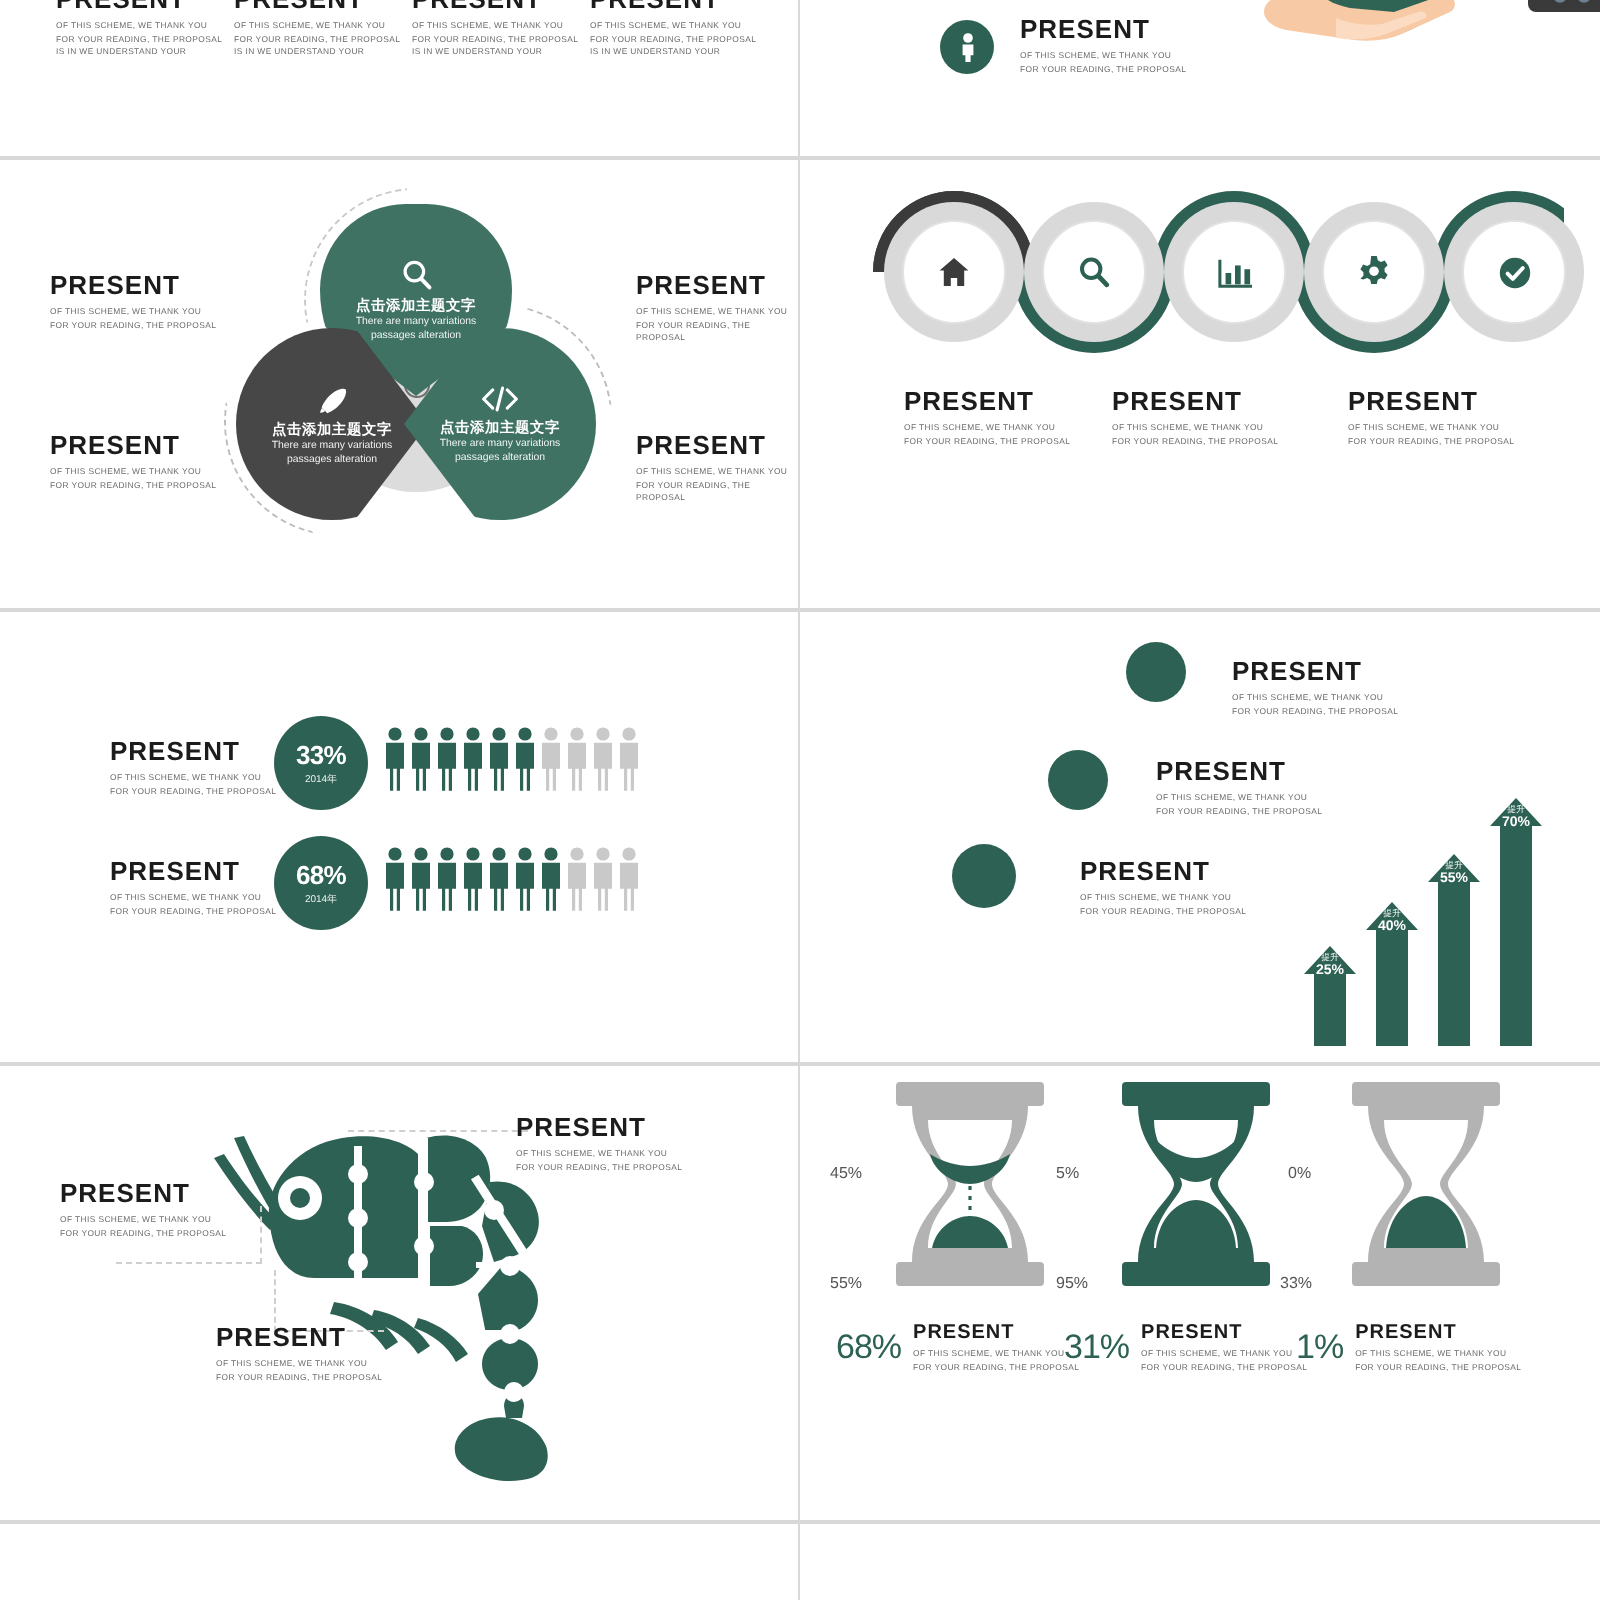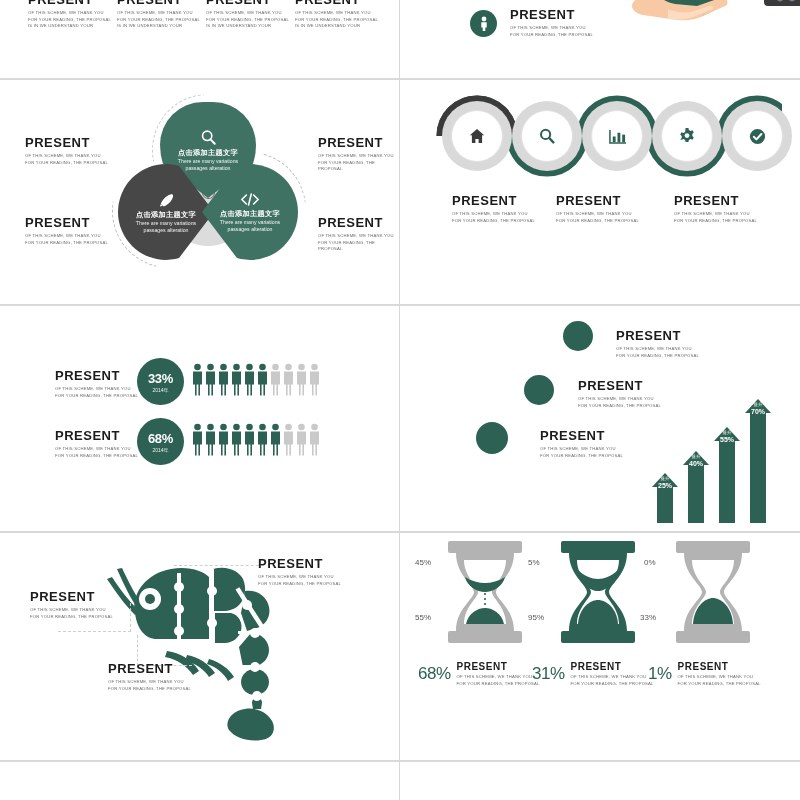--- a/index.html
+++ b/index.html
@@ -63,21 +63,21 @@
   .arrow{position:relative;width:26px;display:flex;flex-direction:column;align-items:center;}
   .arrow .head{width:0;height:0;border-left:13px solid transparent;border-right:13px solid transparent;
                border-bottom:14px solid #2d6153;}
   .arrow .body{width:16px;background:#2d6153;position:relative;}
   .arrow .lbl{position:absolute;top:4px;left:0;width:26px;text-align:center;color:#fff;z-index:2;}
   .arrow .lbl .cn{font-size:4.4px;display:block;line-height:1.1;}
   .arrow .lbl .pc{font-size:7px;font-weight:bold;display:block;line-height:1.1;}
 
   
   .leader{position:absolute;border:1px dashed #cfcfcf;}
-  .hglabel{position:absolute;font-size:8px;color:#555;}
+  .hglabel{position:absolute;font-size:8px;color:#555;margin-top:24px;}
   .bottomrow{position:absolute;display:flex;align-items:center;gap:6px;}
   .bigpct{font-size:17px;color:#2d6153;letter-spacing:-.5px;}
 </style>
 </head>
 <body>
 
 <div class="grid">
 
   <div class="cell r1l">
     <div class="txtblock" style="left:28px;">

